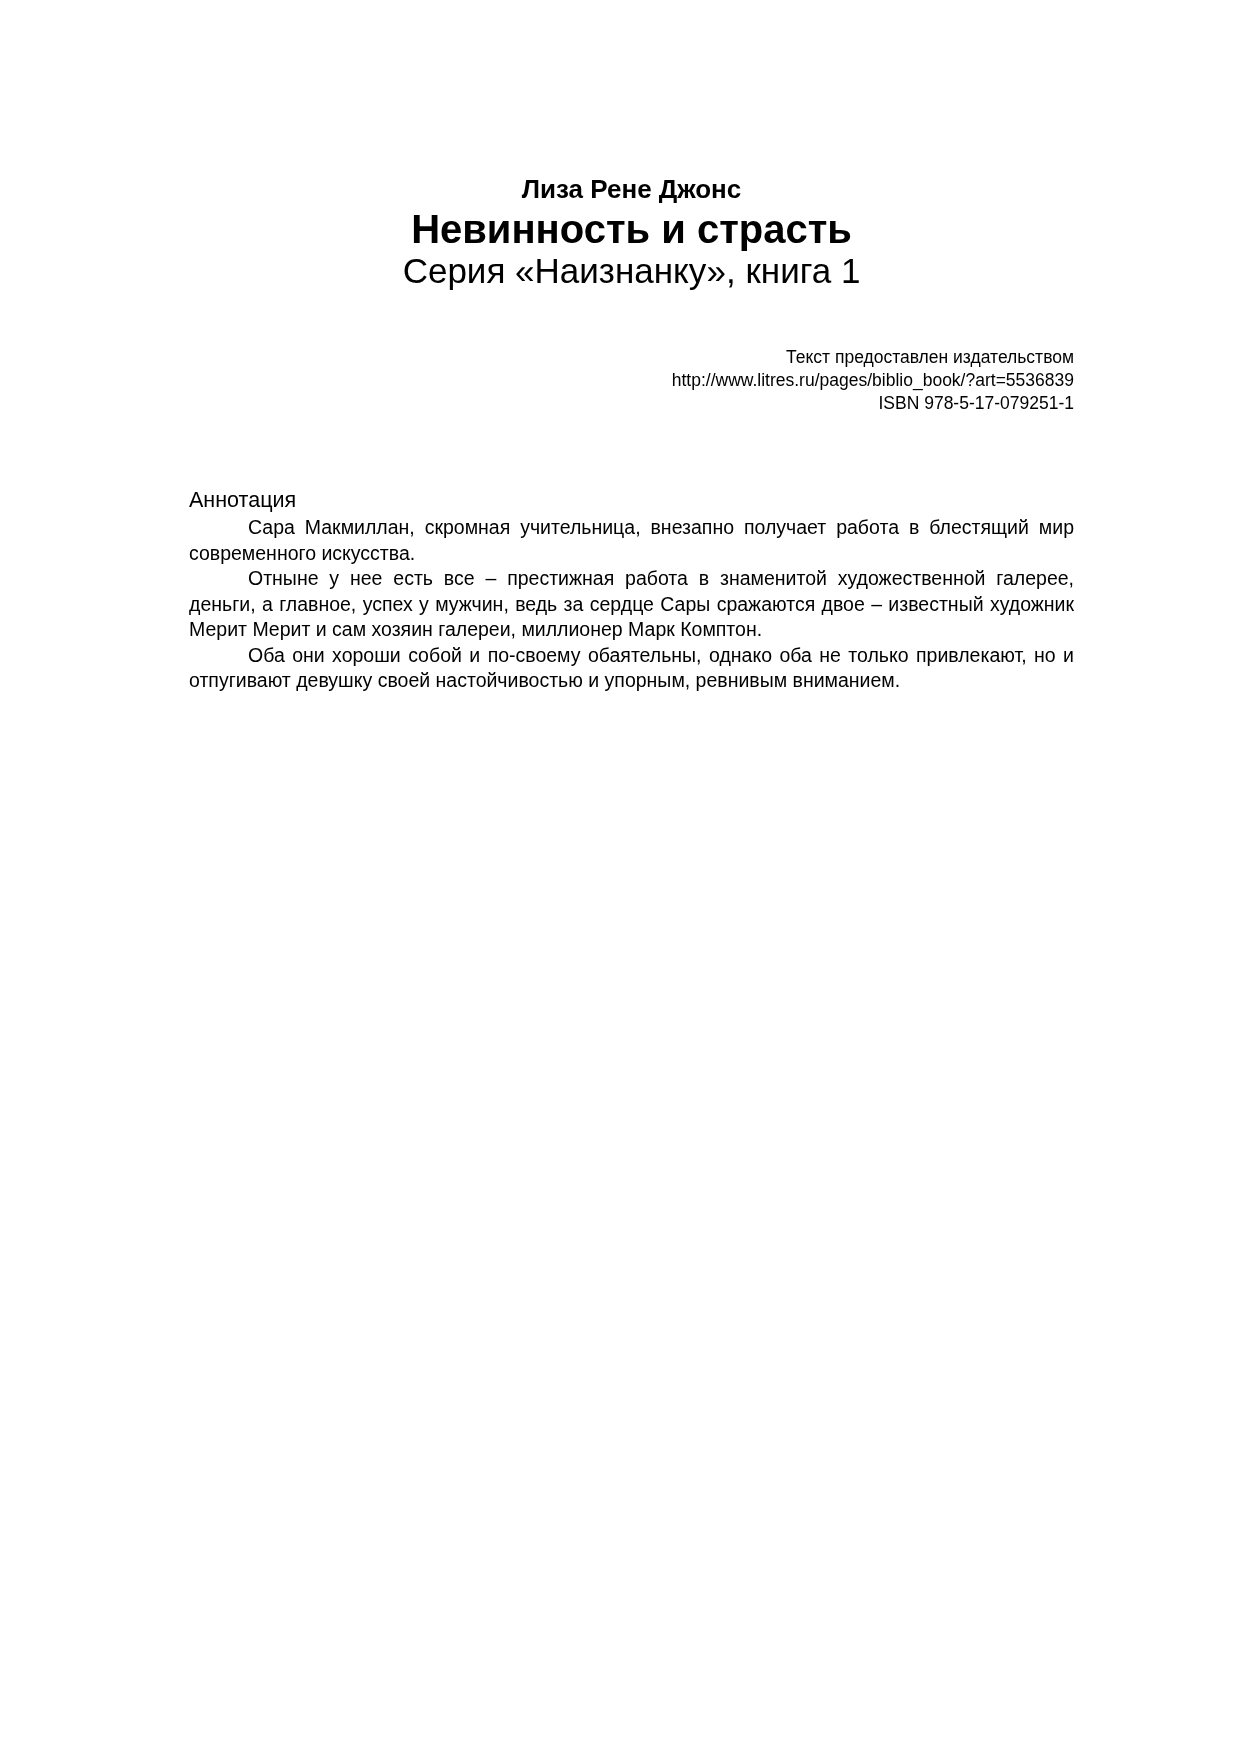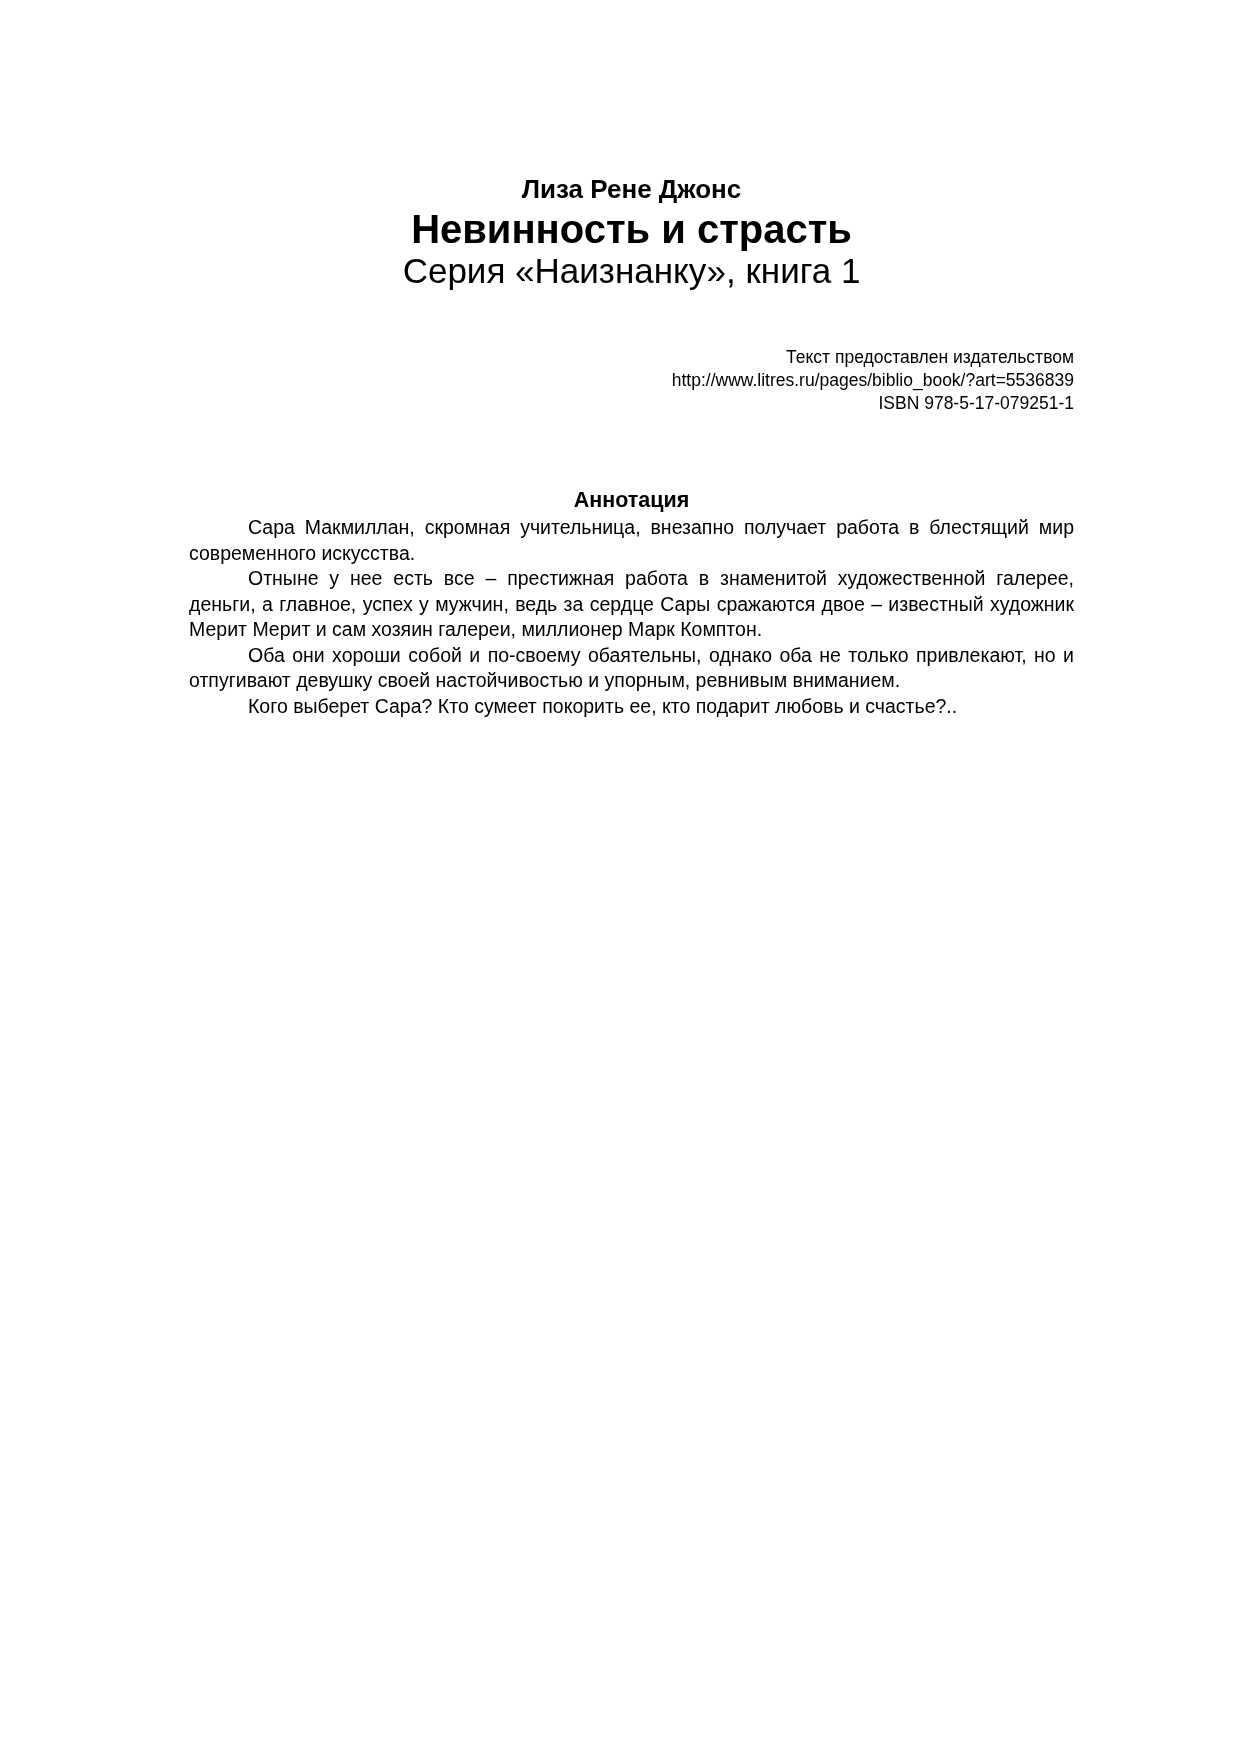--- a/index.html
+++ b/index.html
@@ -6,21 +6,21 @@
   body { width: 1241px; height: 1754px; position: relative; overflow: hidden;
          font-family: "Liberation Sans", sans-serif; color: #000; }
   .page { position: absolute; left: 11px; top: 0; width: 1241px; height: 1284px; }
   .titles { position: absolute; left: 0; width: 1241px; text-align: center; top: 172px; }
   .author { font-weight: bold; font-size: 26px; line-height: 34px; }
   .title { font-weight: bold; font-size: 40px; line-height: 44px; margin-top: 1px; }
   .series { font-size: 35px; line-height: 40px; }
   .meta { position: absolute; right: 178px; top: 346px; text-align: right;
           font-size: 17.5px; line-height: 23px; }
   .annot { position: absolute; left: 178px; width: 885px; top: 485px; }
-  .annot h2 { margin: 0; text-align: center; font-size: 21.5px; font-weight: bold; line-height: 30px; }
+  .annot h2 { margin: 0; font-size: 21.5px; font-weight: normal; line-height: 30px; }
   .annot p { margin: 0; font-size: 19.5px; line-height: 25.5px; text-align: justify; text-indent: 59px; }
 </style>
 </head>
 <body>
 
 <div class="page">
   <div class="titles">
     <div class="author">Лиза Рене Джонс</div>
     <div class="title">Невинность и страсть</div>
     <div class="series">Серия «Наизнанку», книга 1</div>
@@ -30,15 +30,14 @@
     <div>Текст предоставлен издательством</div>
     <div>http://www.litres.ru/pages/biblio_book/?art=5536839</div>
     <div>ISBN 978-5-17-079251-1</div>
   </div>
 
   <div class="annot">
     <h2>Аннотация</h2>
     <p>Сара Макмиллан, скромная учительница, внезапно получает работа в блестящий мир современного искусства.</p>
     <p>Отныне у нее есть все – престижная работа в знаменитой художественной галерее, деньги, а главное, успех у мужчин, ведь за сердце Сары сражаются двое – известный художник Мерит Мерит и сам хозяин галереи, миллионер Марк Комптон.</p>
     <p>Оба они хороши собой и по-своему обаятельны, однако оба не только привлекают, но и отпугивают девушку своей настойчивостью и упорным, ревнивым вниманием.</p>
-    <p>Кого выберет Сара? Кто сумеет покорить ее, кто подарит любовь и счастье?..</p>
   </div>
 </div>
 
 </body></html>

